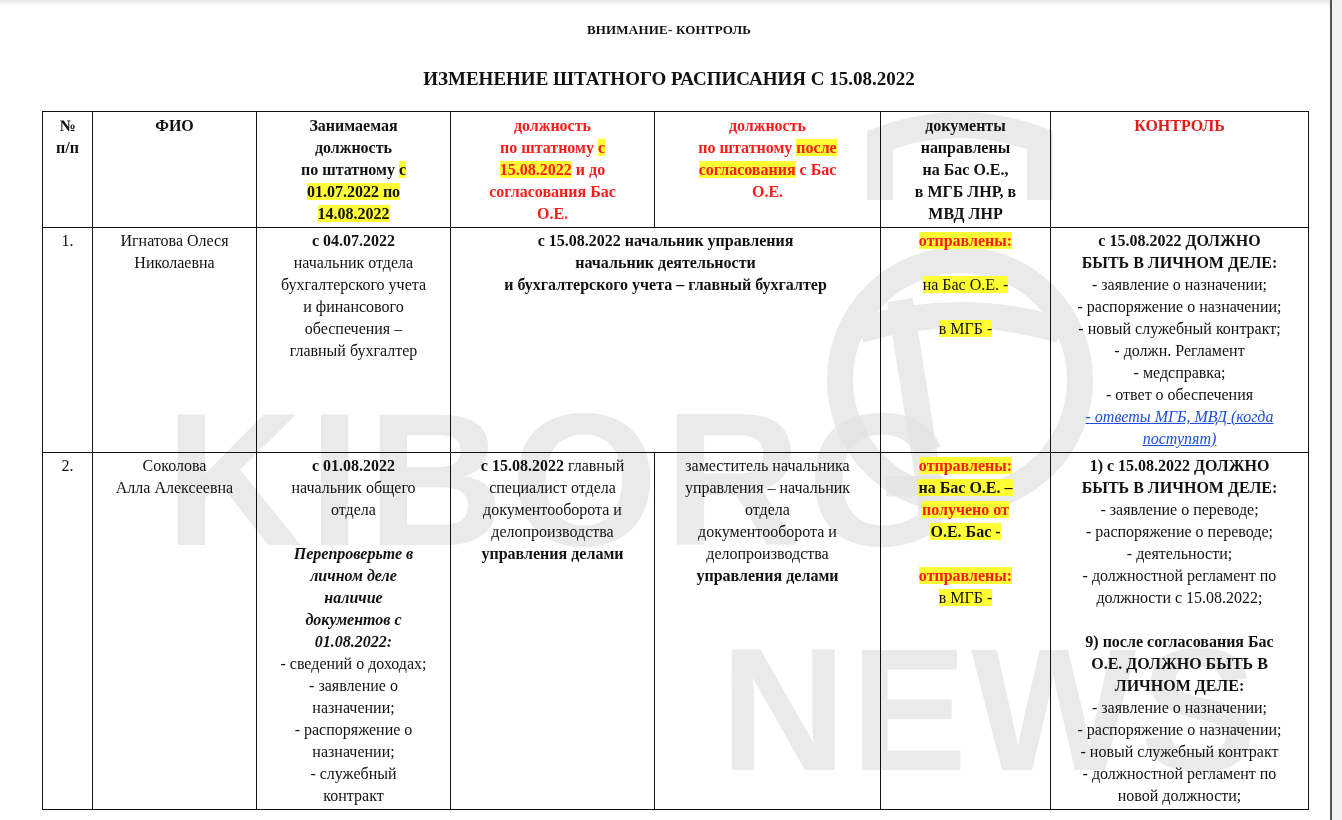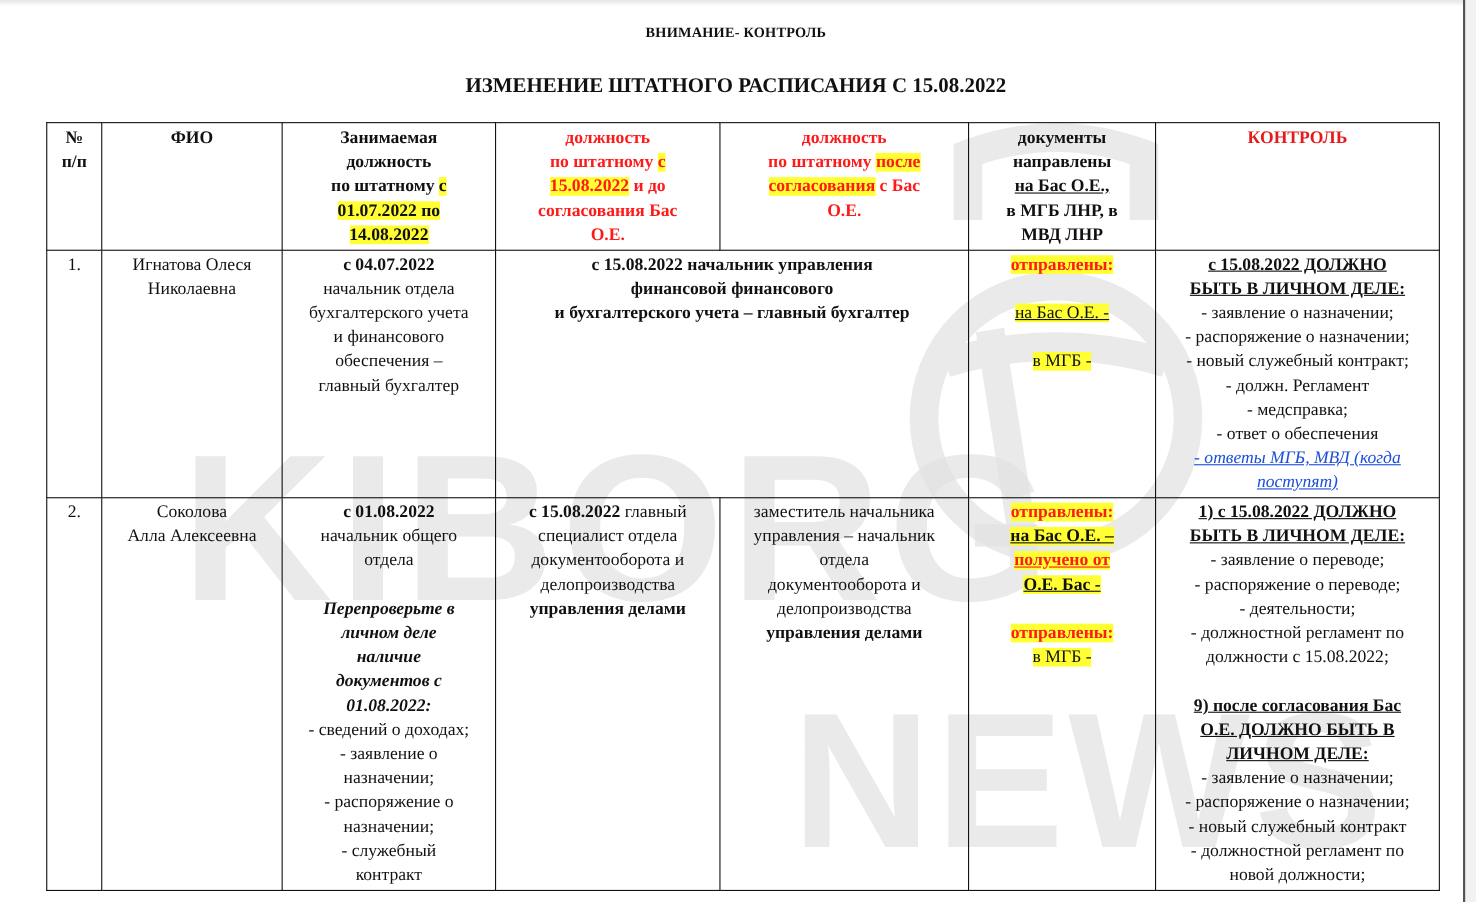--- a/index.html
+++ b/index.html
@@ -26,21 +26,21 @@
   }
   table.main td, table.main th {
     border: 1.5px solid #111; vertical-align: top; padding: 2px 6px;
     text-align: center; background: transparent;
   }
   table.main th { font-weight: bold; font-size: 16px; line-height: 22px; padding-top: 3px; }
   .red { color: #ff1a1a; }
   .hl { background: #ffff33; }
   .b { font-weight: bold; }
   .i { font-style: italic; }
-  .u { text-decoration: underline; }
+  .u { }
   .left { text-align: center; }
   .ctrl-title { color: #e31b1b; font-size: 17px; margin-left: 28px; }
   .sp { height: 22px; }
   .ctrl-item { display: block; }
   .grayish { color: #1d4ed8; text-decoration: underline; }
 </style>
 </head>
 <body>
 
 <div class="top-shade"></div>
@@ -119,21 +119,21 @@
     <td>
       <span class="b">с 04.07.2022</span><br>
       <span>начальник отдела</span><br>
       <span>бухгалтерского учета</span><br>
       <span>и финансового</span><br>
       <span>обеспечения –</span><br>
       <span>главный бухгалтер</span>
     </td>
     <td colspan="2" class="b">
       <span>с 15.08.2022 начальник управления</span><br>
-      <span>финансовой финансового</span><br>
+      <span>начальник деятельности</span><br>
       <span>и бухгалтерского учета – главный бухгалтер</span>
     </td>
     <td>
       <span class="b red hl">отправлены:</span>
       <div class="sp"></div>
       <span class="u hl">на Бас О.Е. -</span>
       <div class="sp"></div>
       <span class="hl">в МГБ -</span>
     </td>
     <td class="left">

